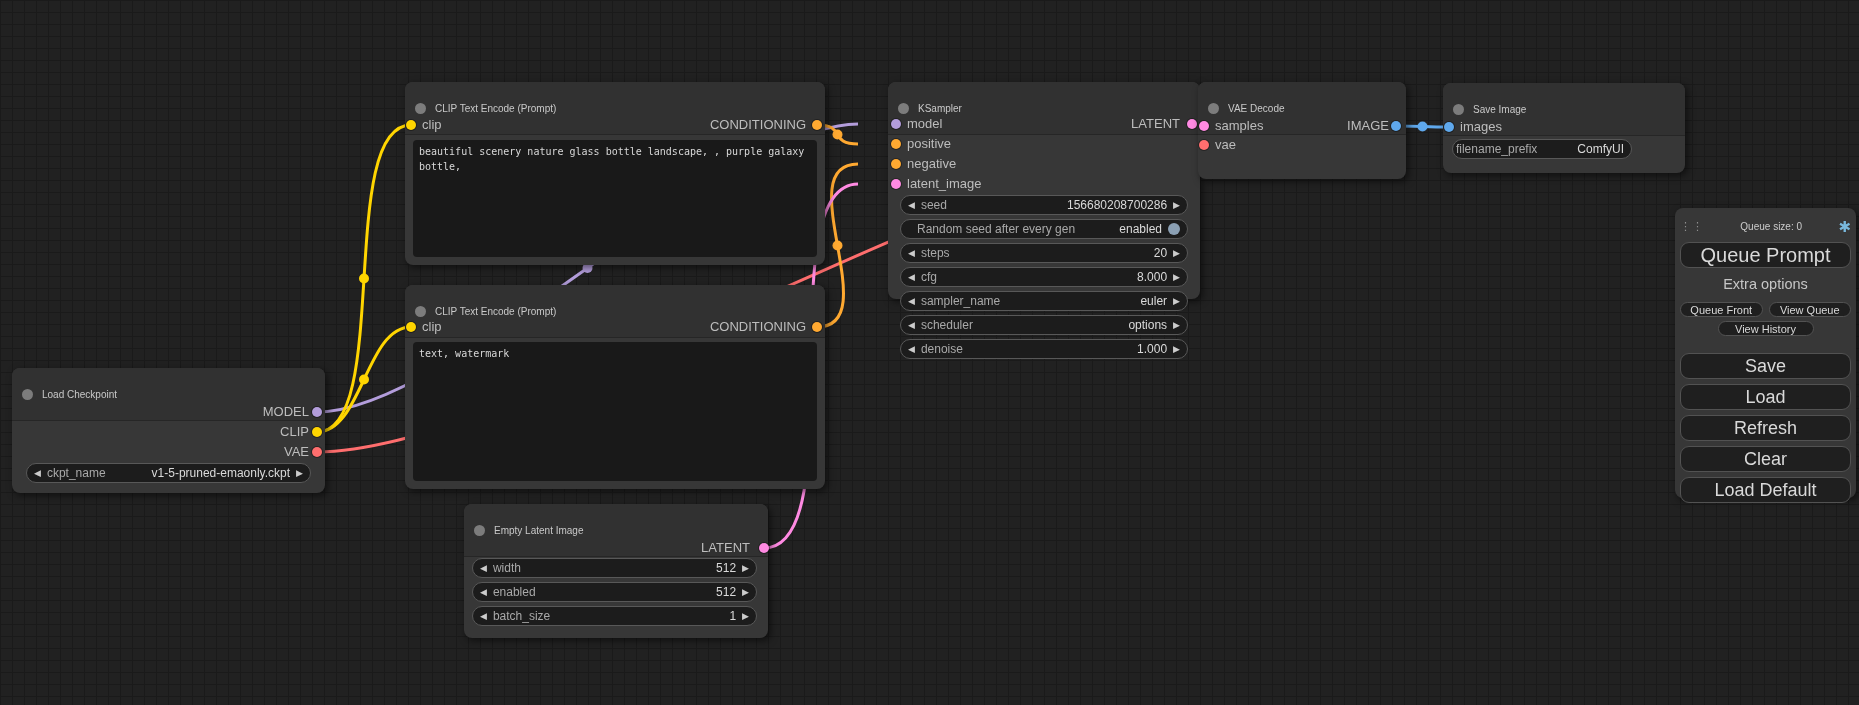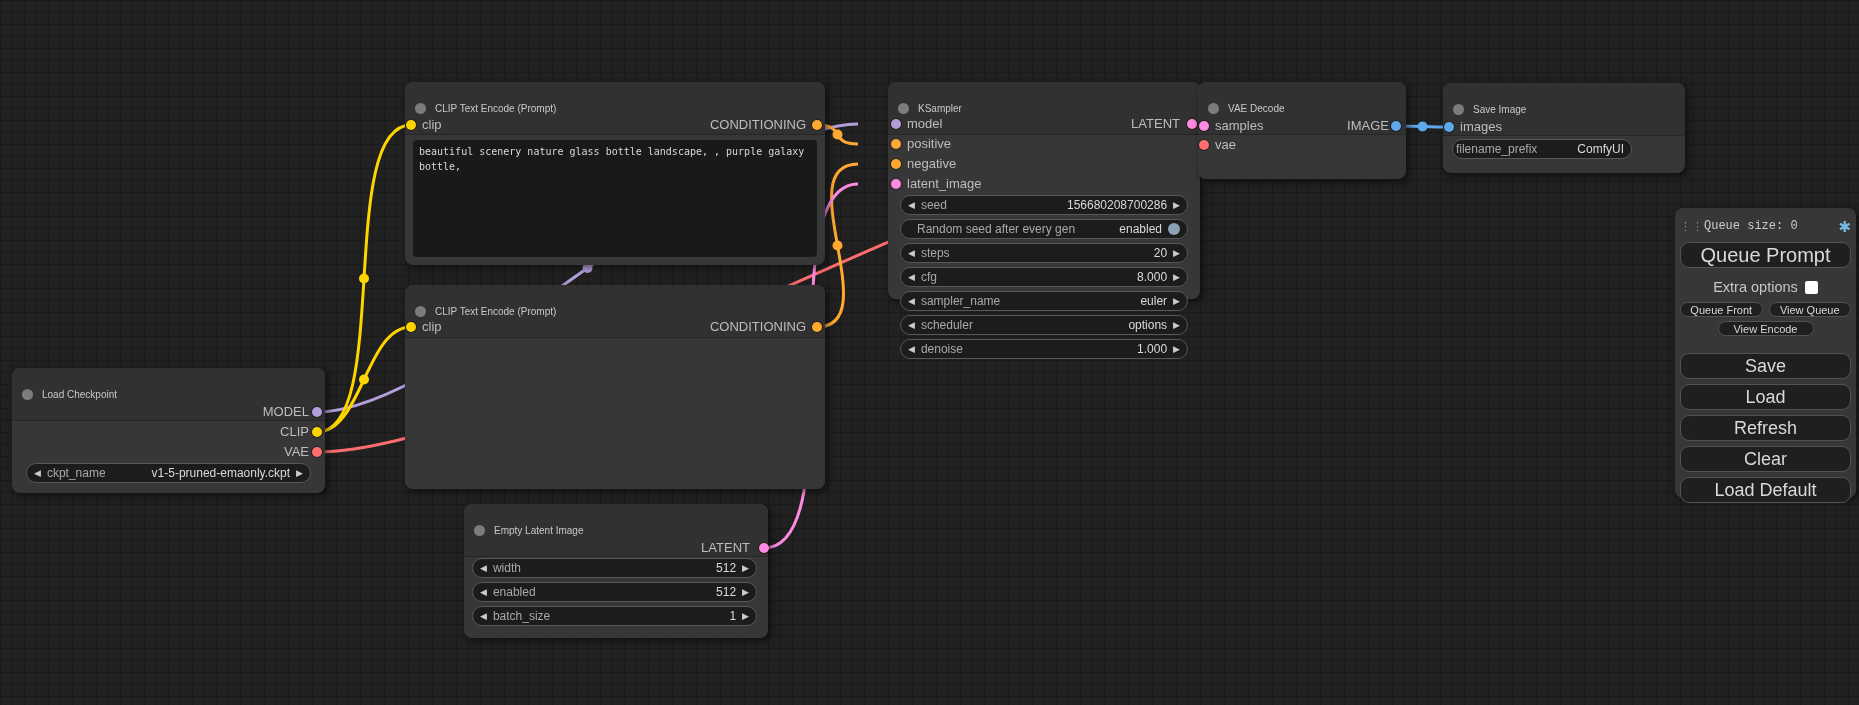--- a/index.html
+++ b/index.html
@@ -29,28 +29,28 @@
   .toggle-circle{width:12px;height:12px;border-radius:50%;background:#8ba0b4;flex:0 0 auto;}
   .ta{position:absolute;box-sizing:border-box;background:#191919;border-radius:4px;
       font-family:"DejaVu Sans Mono",monospace;font-size:10px;line-height:1.5;
       color:#d8d8d8;padding:4px 6px;white-space:pre-wrap;overflow:hidden;}
   
   #queue-panel{position:absolute;left:1675px;top:208px;width:181px;height:290px;z-index:3;
       box-sizing:border-box;background:#373737;border-radius:8px;padding:6px 5px;
       box-shadow:2.5px 2.5px 7px rgba(0,0,0,.5);color:#d9d9d9;}
   .qhead{display:flex;align-items:center;height:24px;}
   .qhandle{color:#8f8f8f;font-size:11px;letter-spacing:1px;line-height:1;cursor:grab;}
-  .qsize{flex:1;font-size:12px;color:#cccccc;font-family:Liberation Mono, monospace;}
+  .qsize{flex:1;text-align:center;font-size:10px;color:#cccccc;}
   .qgear{color:#79b8dc;font-size:15px;line-height:1;cursor:pointer;}
   .qbtn{box-sizing:border-box;background:#1f1f1f;border:1px solid #525252;color:#d9d9d9;
         border-radius:9px;display:flex;align-items:center;justify-content:center;cursor:pointer;}
   .qbig{height:26px;font-size:18px;margin-top:5px;}
   .qprompt{height:26px;font-size:20px;margin-top:4px;}
   .qextra{margin-top:10px;display:flex;align-items:center;justify-content:center;gap:7px;
-          font-size:14.5px;color:#c6c6c6;height:18px;}
+          font-size:14.5px;color:#c6c6c6;height:18px;flex-direction:column;}
   .qcheck{width:13px;height:13px;background:#ffffff;border-radius:2px;cursor:pointer;}
   .qsmallrow{display:flex;gap:6px;margin-top:6px;}
   .qsmall{height:15px;font-size:11px;border-radius:8px;flex:1;}
   .qhistory{height:15px;font-size:11px;border-radius:8px;width:96px;margin:4px auto 0;}
   .qgap{height:12px;}
 </style>
 </head>
 <body>
 
 <div id="app">
@@ -108,20 +108,21 @@
 
   <div class="node" style="left:405px;top:285px;width:420px;height:204px">
     <div class="ntitle">
       <span class="tdot"></span>
       <span>CLIP Text Encode (Prompt)</span>
     </div>
     <div class="dot" style="left: 1px; top: 37px; background: rgb(255, 213, 0);"></div>
     <div class="slbl" style="left:17px;top:34px">clip</div>
     <div class="slbl out" style="right:19px;top:34px;width:140px">CONDITIONING</div>
     <div class="dot" style="left: 407px; top: 37px; background: rgb(255, 169, 49);"></div>
+    <div class="ta" style="left:8px;top:57px;width:404px;height:139px">text, watermark</div>
   </div>
 
   <div class="node" style="left:888px;top:82px;width:312px;height:217px">
     <div class="ntitle">
       <span class="tdot"></span>
       <span>KSampler</span>
     </div>
     <div class="dot" style="left: 3px; top: 37px; background: rgb(179, 157, 219);"></div>
     <div class="slbl" style="left:19px;top:34px">model</div>
     <div class="dot" style="left: 3px; top: 57px; background: rgb(255, 169, 49);"></div>
@@ -237,21 +238,21 @@
     </div>
     <div class="qbtn qprompt">Queue Prompt</div>
     <div class="qextra">
       <span>Extra options</span>
       <span class="qcheck"></span>
     </div>
     <div class="qsmallrow">
       <div class="qbtn qsmall">Queue Front</div>
       <div class="qbtn qsmall">View Queue</div>
     </div>
-    <div class="qbtn qhistory">View Encode</div>
+    <div class="qbtn qhistory">View History</div>
     <div class="qgap"></div>
     <div class="qbtn qbig">Save</div>
     <div class="qbtn qbig">Load</div>
     <div class="qbtn qbig">Refresh</div>
     <div class="qbtn qbig">Clear</div>
     <div class="qbtn qbig">Load Default</div>
   </div>
 </div>
 
 </body></html>

